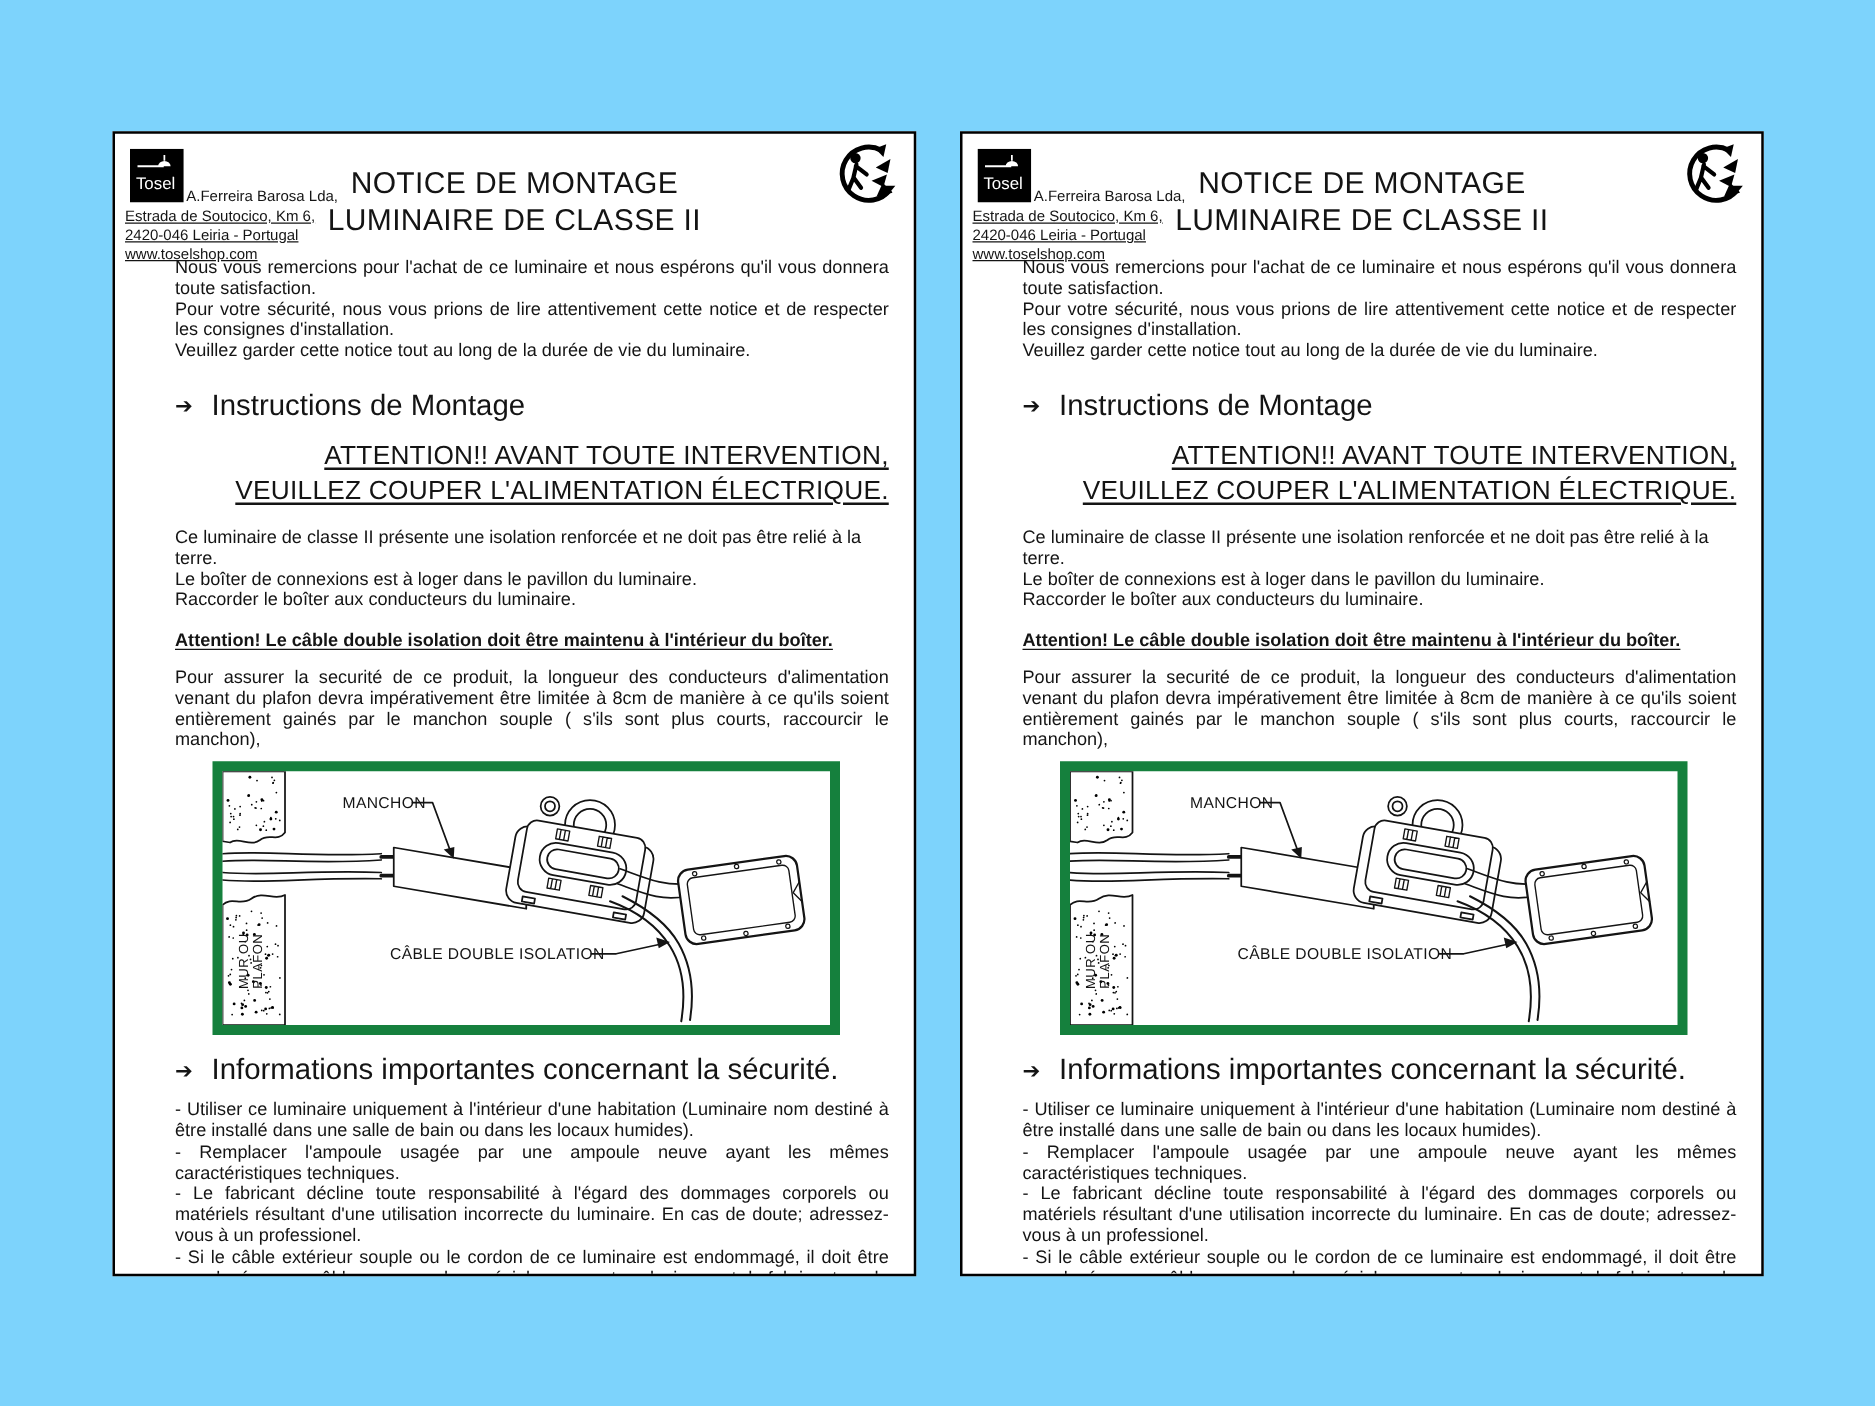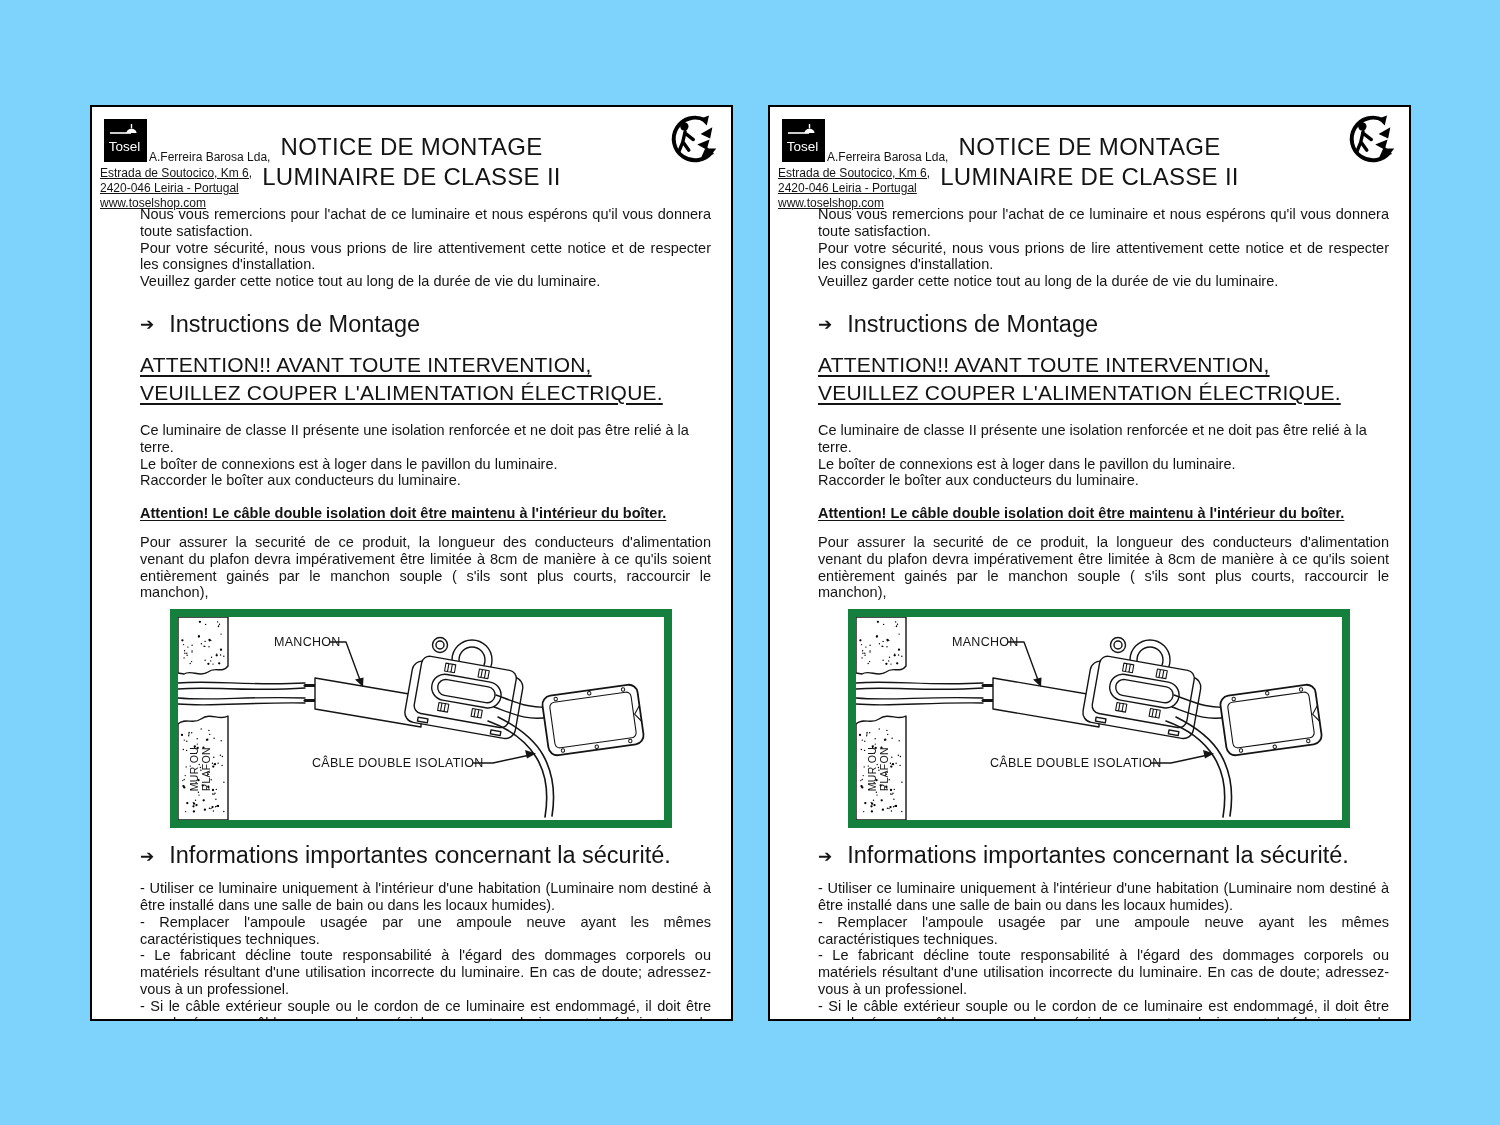--- a/index.html
+++ b/index.html
@@ -19,21 +19,21 @@
          font-size:24px;line-height:30px;letter-spacing:.3px;}
   .triman{position:absolute;right:8px;top:4px;width:56px;height:56px;}
 
   
   .bodytxt{padding:0 20px 0 48px;}
   .para{font-size:14.5px;line-height:16.8px;margin:0;text-align:justify;}
   .nojust{text-align:left;}
   .intro{margin-top:3px;}
   .h-arrow{margin-top:21px;font-size:23.5px;line-height:26px;display:flex;align-items:center;gap:15px;}
   .bullet{font-size:17px;line-height:17px;transform:translateY(1px);}
-  .warning{margin-top:14px;font-size:21px;line-height:28px;text-align:left;letter-spacing:.2px;}
+  .warning{margin-top:14px;font-size:21px;line-height:28px;text-align:right;letter-spacing:.2px;}
   .warning span{text-decoration:underline;text-underline-offset:3px;}
   .linesblock{margin-top:15px;}
   .attn{margin-top:16px;text-align:left;text-decoration:underline;text-underline-offset:2px;font-weight:bold;}
   .manchonp{margin-top:12px;}
   .diagram{margin:8px 0 0 30px;width:486px;height:203px;border:8px solid #15803d;position:relative;background:#fff;}
   .h2{margin-top:14px;}
   .safety{margin-top:12px;}
 
   
   svg text{font-family:"Liberation Sans",sans-serif;}

